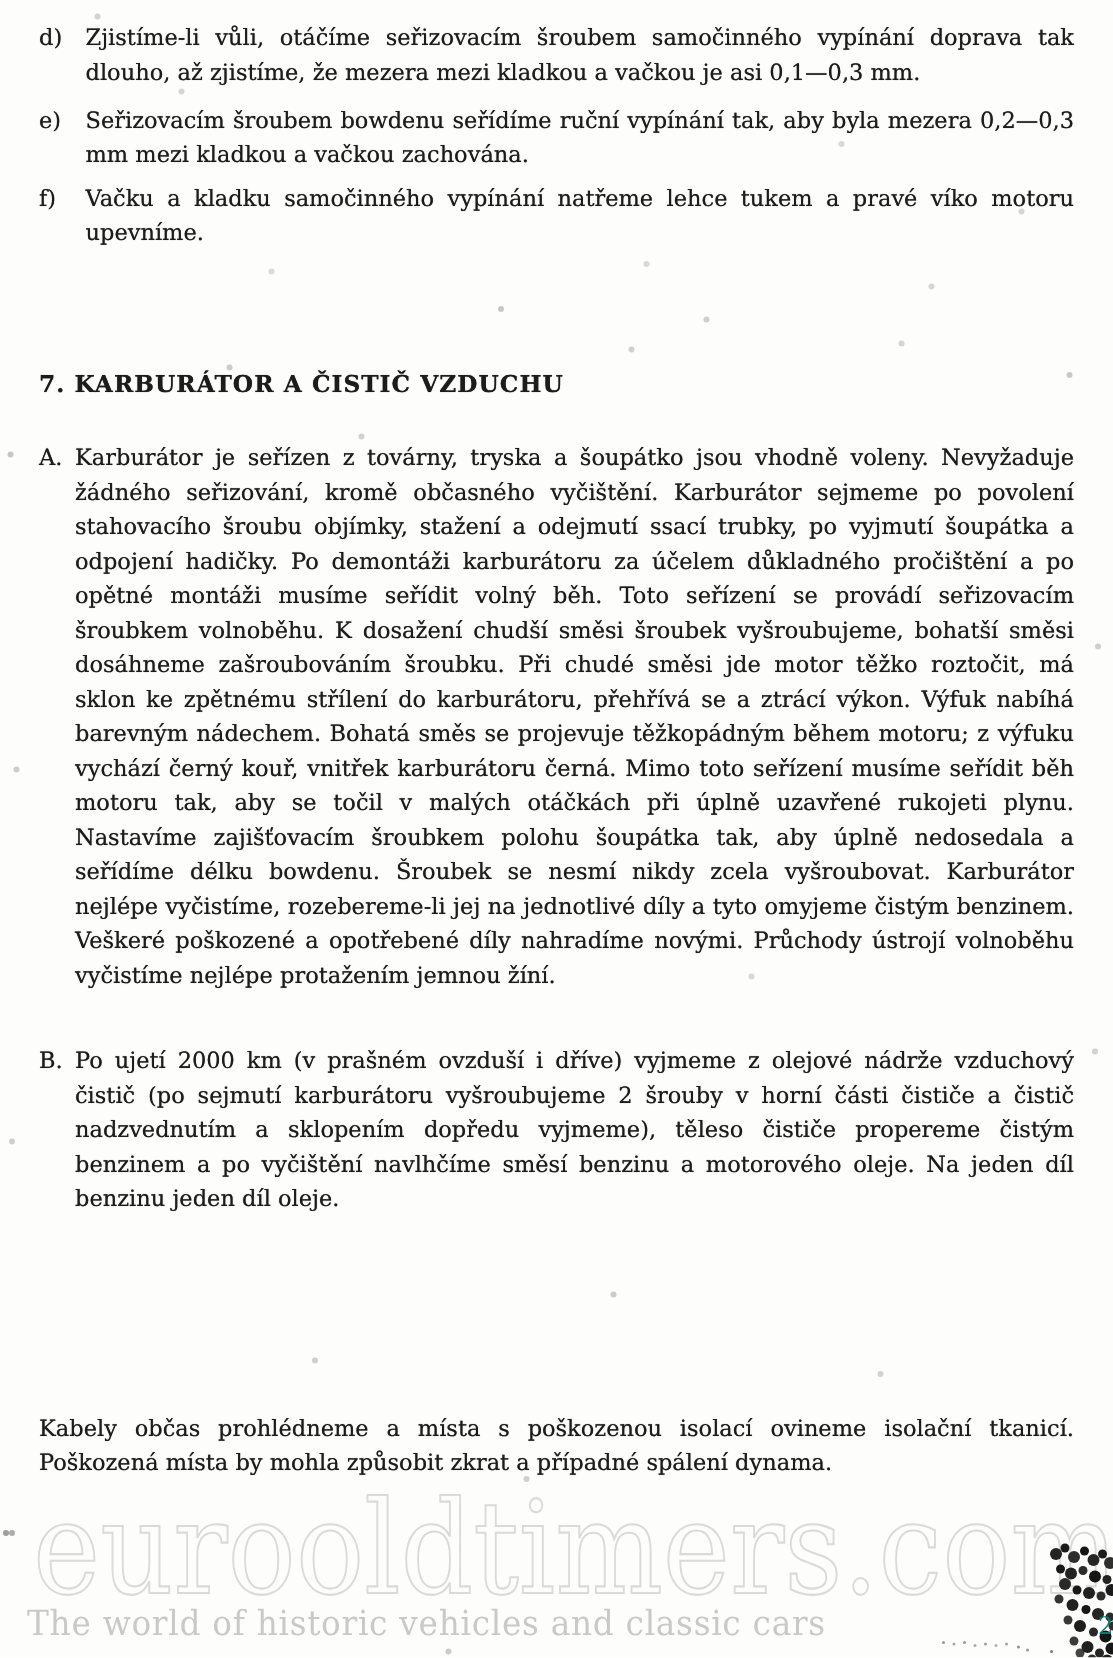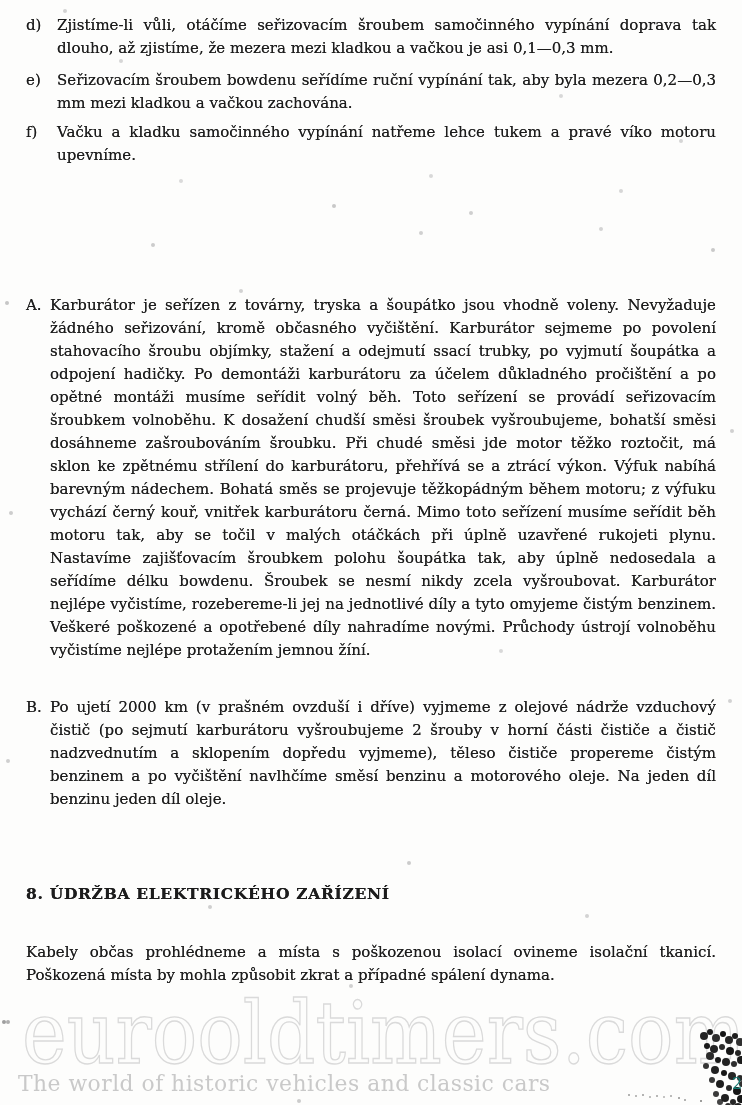--- a/index.html
+++ b/index.html
@@ -101,32 +101,32 @@
   <div class="block hang" style="top:69px">
     <span class="marker">e)</span>
     <span class="btxt">Seřizovacím šroubem bowdenu seřídíme ruční vypínání tak, aby byla mezera 0,2—0,3 mm mezi kladkou a vačkou zachována.</span>
   </div>
 
   <div class="block hang" style="top:121px">
     <span class="marker">f)</span>
     <span class="btxt">Vačku a kladku samočinného vypínání natřeme lehce tukem a pravé víko motoru upevníme.</span>
   </div>
 
+  <div class="heading" style="top:246px">7. KARBURÁTOR A ČISTIČ VZDUCHU</div>
 
   <div class="block hang" style="top:294px">
     <span class="marker mw24">A.</span>
     <span class="btxt">Karburátor je seřízen z továrny, tryska a šoupátko jsou vhodně voleny. Nevyžaduje žádného seřizování, kromě občasného vyčištění. Karburátor sejmeme po povolení stahovacího šroubu objímky, stažení a odejmutí ssací trubky, po vyjmutí šoupátka a odpojení hadičky. Po demontáži karburátoru za účelem důkladného pročištění a po opětné montáži musíme seřídit volný běh. Toto seřízení se provádí seřizovacím šroubkem volnoběhu. K dosažení chudší směsi šroubek vyšroubujeme, bohatší směsi dosáhneme zašroubováním šroubku. Při chudé směsi jde motor těžko roztočit, má sklon ke zpětnému střílení do karburátoru, přehřívá se a ztrácí výkon. Výfuk nabíhá barevným nádechem. Bohatá směs se projevuje těžkopádným během motoru; z výfuku vychází černý kouř, vnitřek karburátoru černá. Mimo toto seřízení musíme seřídit běh motoru tak, aby se točil v malých otáčkách při úplně uzavřené rukojeti plynu. Nastavíme zajišťovacím šroubkem polohu šoupátka tak, aby úplně nedosedala a seřídíme délku bowdenu. Šroubek se nesmí nikdy zcela vyšroubovat. Karburátor nejlépe vyčistíme, rozebereme-li jej na jednotlivé díly a tyto omyjeme čistým benzinem. Veškeré poškozené a opotřebené díly nahradíme novými. Průchody ústrojí volnoběhu vyčistíme nejlépe protažením jemnou žíní.</span>
   </div>
 
   <div class="block hang" style="top:696px">
     <span class="marker mw24">B.</span>
     <span class="btxt">Po ujetí 2000 km (v prašném ovzduší i dříve) vyjmeme z olejové nádrže vzduchový čistič (po sejmutí karburátoru vyšroubujeme 2 šrouby v horní části čističe a čistič nadzvednutím a sklopením dopředu vyjmeme), těleso čističe propereme čistým benzinem a po vyčištění navlhčíme směsí benzinu a motorového oleje. Na jeden díl benzinu jeden díl oleje.</span>
   </div>
 
-  <div class="heading" style="top:884px">8. ÚDRŽBA ELEKTRICKÉHO ZAŘÍZENÍ</div>
 
   <div class="block" style="top:941px">
     <span class="lead">Kabely</span><span> občas prohlédneme a místa s poškozenou isolací ovineme isolační tkanicí. Poškozená místa by mohla způsobit zkrat a případné spálení dynama.</span>
   </div>
 
 
   <div class="page-number">27</div>
 
   <div class="ink-blob"></div>
   <div class="speckle-row"></div>

